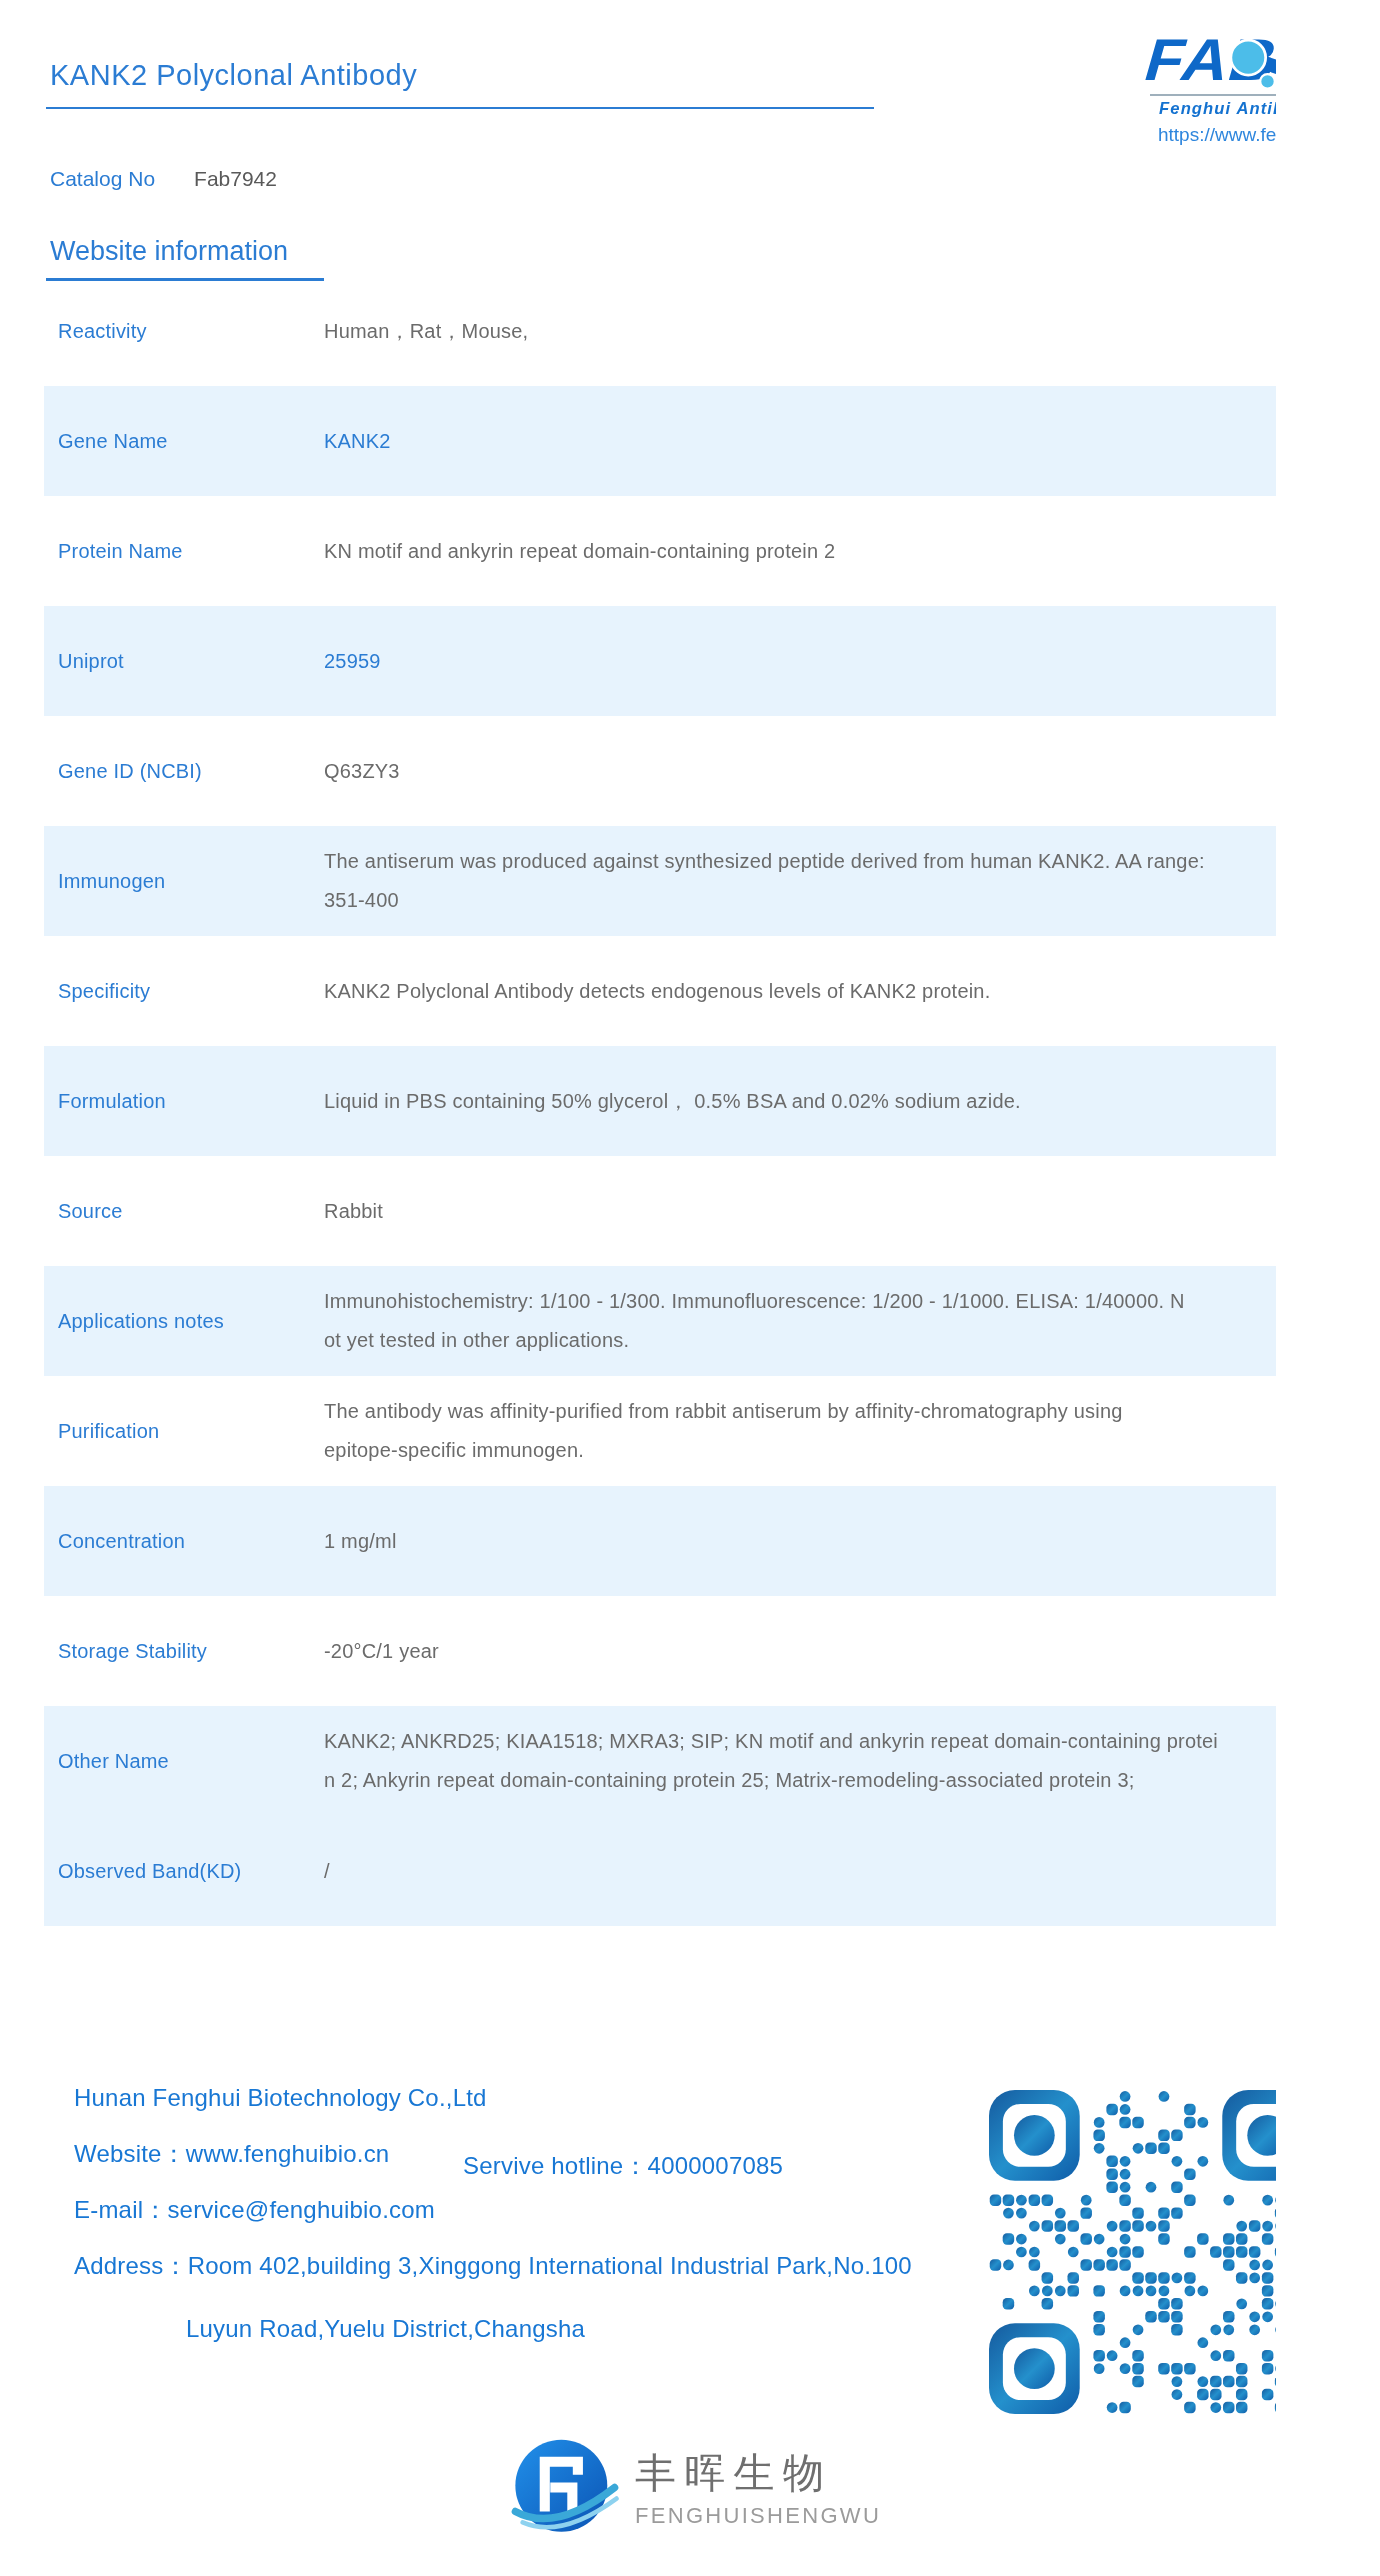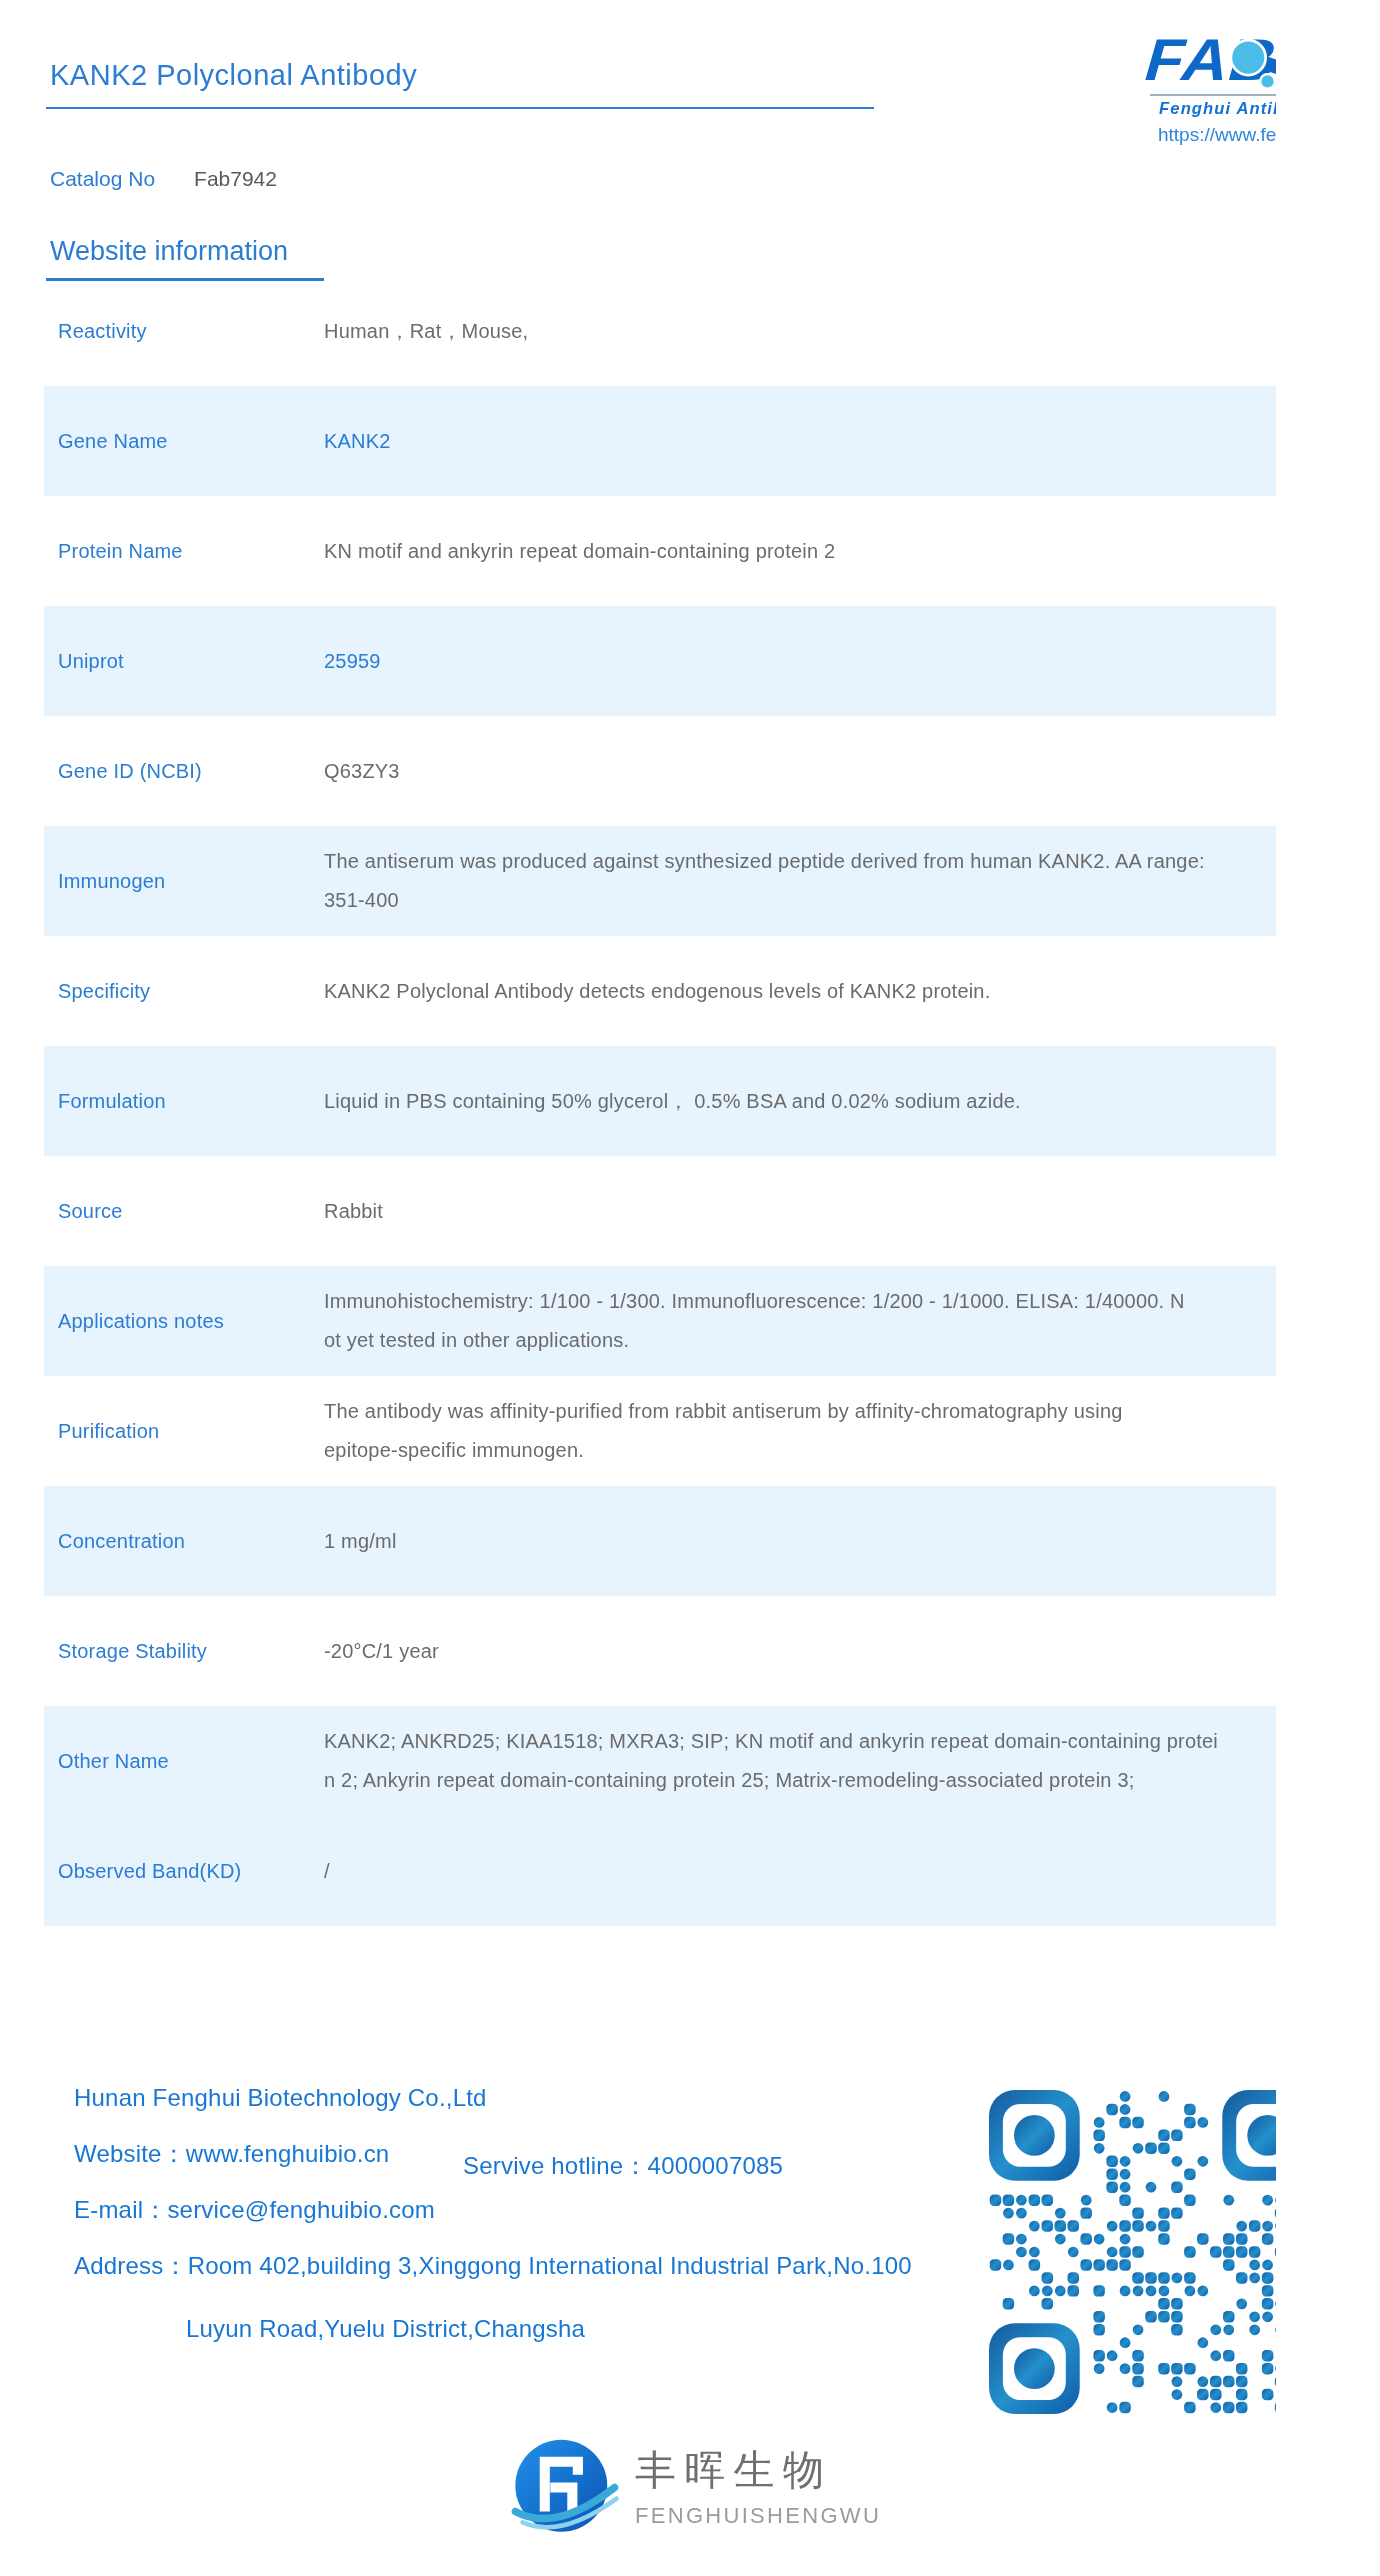--- a/index.html
+++ b/index.html
@@ -54,21 +54,21 @@
   .f2 .hotline{position:absolute;left:389px;top:12px;}
   .f3{top:2194px;}
   .f4{top:2250px;}
   .f5{top:2315px;left:186px;}
   
   .qr{position:absolute;left:989px;top:2090px;}
   
   .brand{position:absolute;left:508px;top:2434px;display:flex;align-items:flex-start;}
   .brand-icon{flex:none;}
   .brand-text{margin-left:13px;margin-top:16.6px;}
-  .brand-cn{font-size:41px;color:var(--cn-gray);letter-spacing:8.3px;line-height:44px;font-family:Liberation Mono, monospace;}
+  .brand-cn{font-size:41px;color:var(--cn-gray);letter-spacing:8.3px;line-height:44px;font-family:Liberation Serif, serif;}
   .brand-en{font-size:22px;color:var(--en-gray);letter-spacing:2.3px;margin-top:8.3px;}
 </style>
 </head>
 <body>
 
 <div class="page">
 
   <div class="page-title">KANK2 Polyclonal Antibody</div>
   <div class="title-rule"></div>
 

